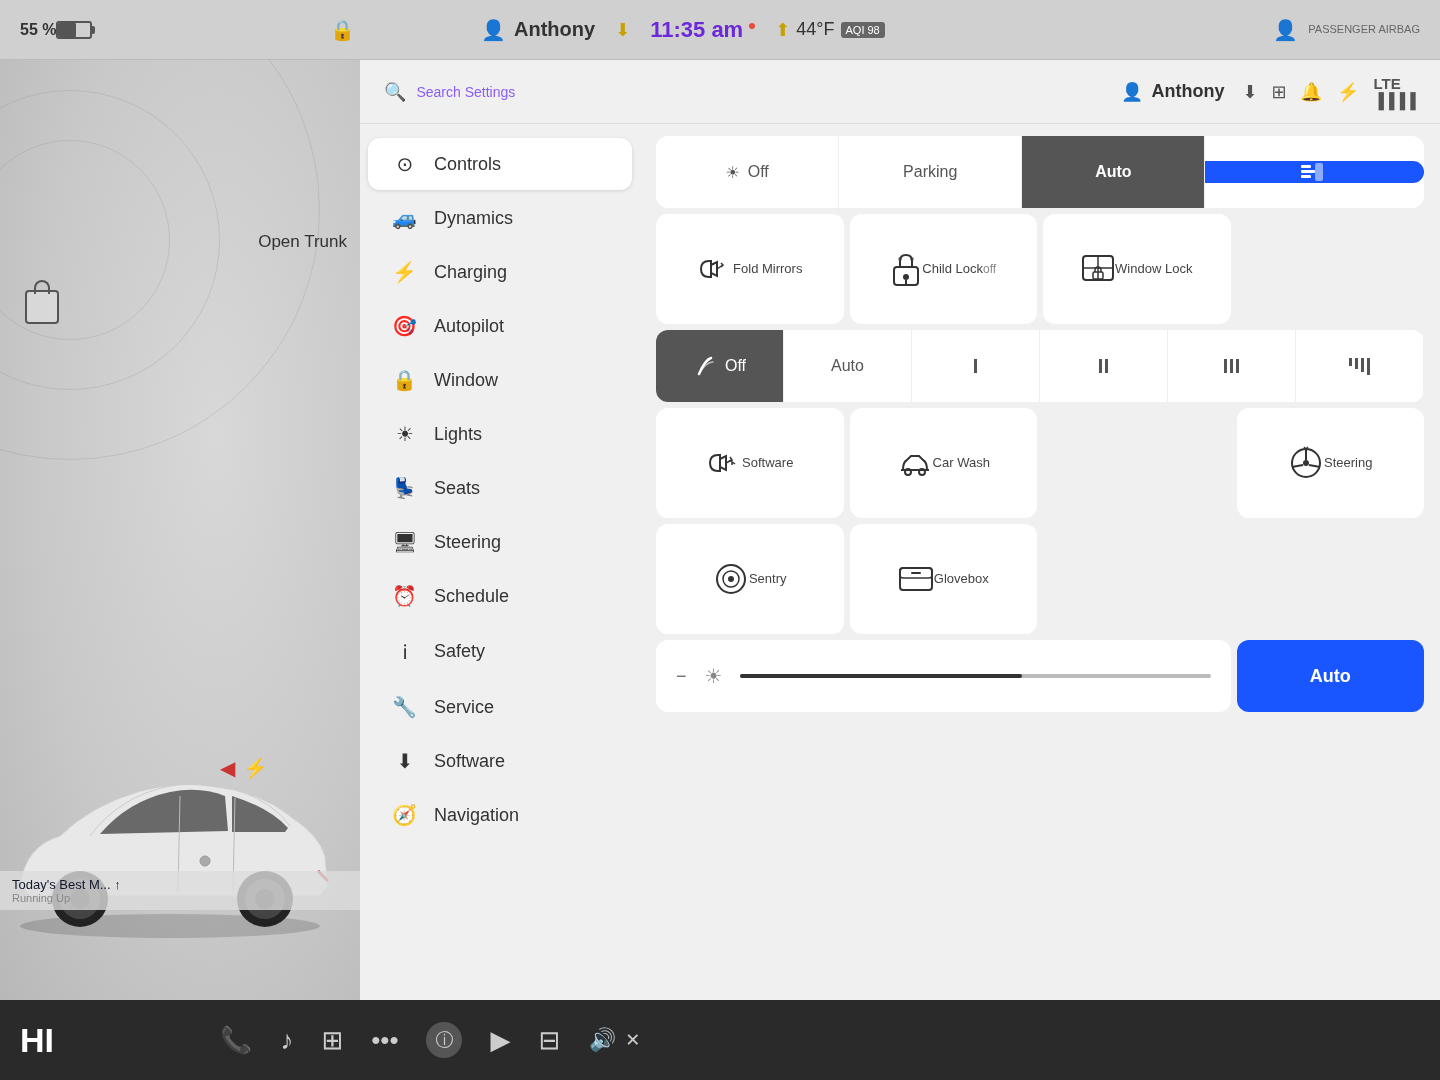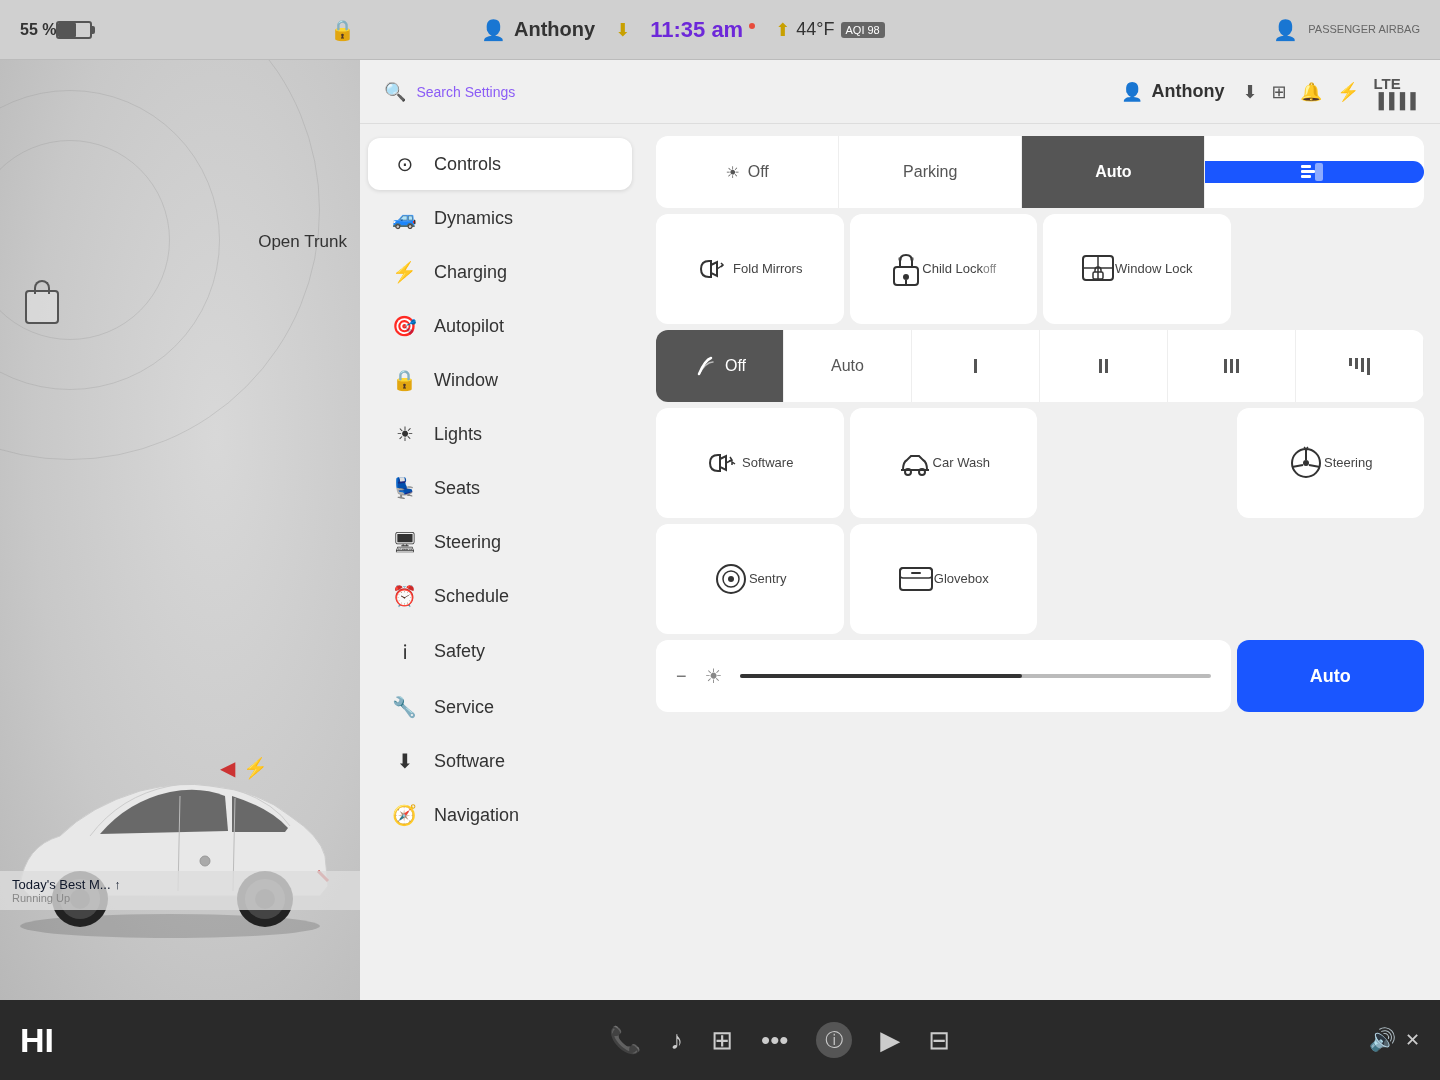--- a/index.html
+++ b/index.html
@@ -400,21 +400,21 @@
     
     .taskbar {
       position: absolute;
       bottom: 0;
       left: 0;
       width: 100%;
       height: 80px;
       background: #2a2a2a;
       display: flex;
       align-items: center;
-      justify-content: space-between;
+      justify-content: flex-start;
       padding: 0 20px;
     }
     .taskbar-left {
       display: flex;
       align-items: center;
       gap: 8px;
       color: white;
       font-size: 32px;
       font-weight: 700;
       width: 200px;

